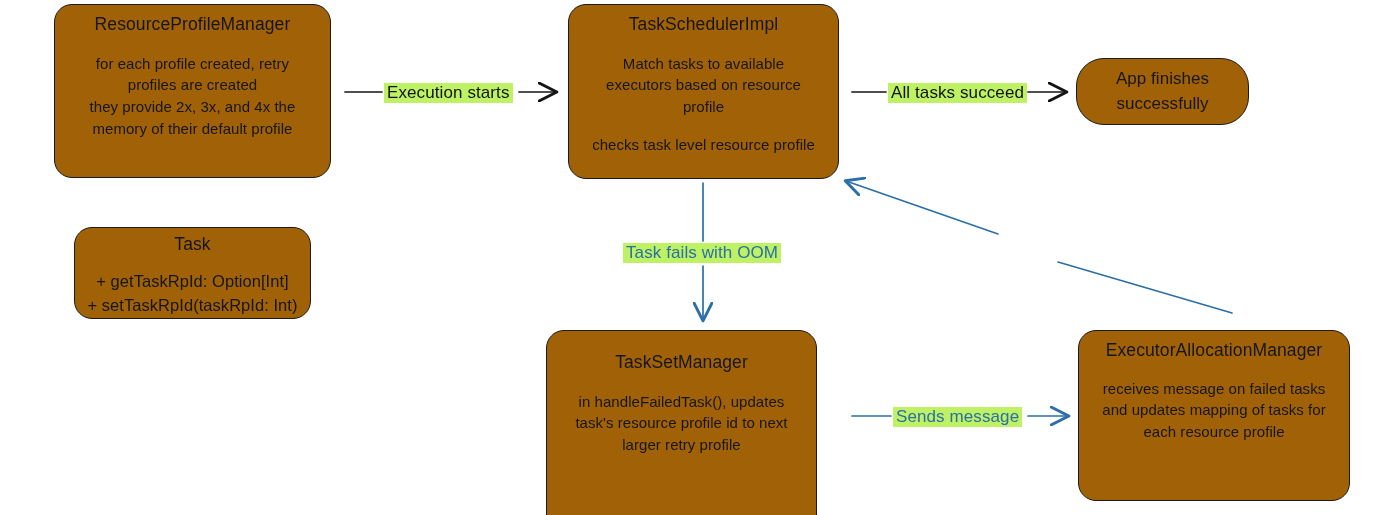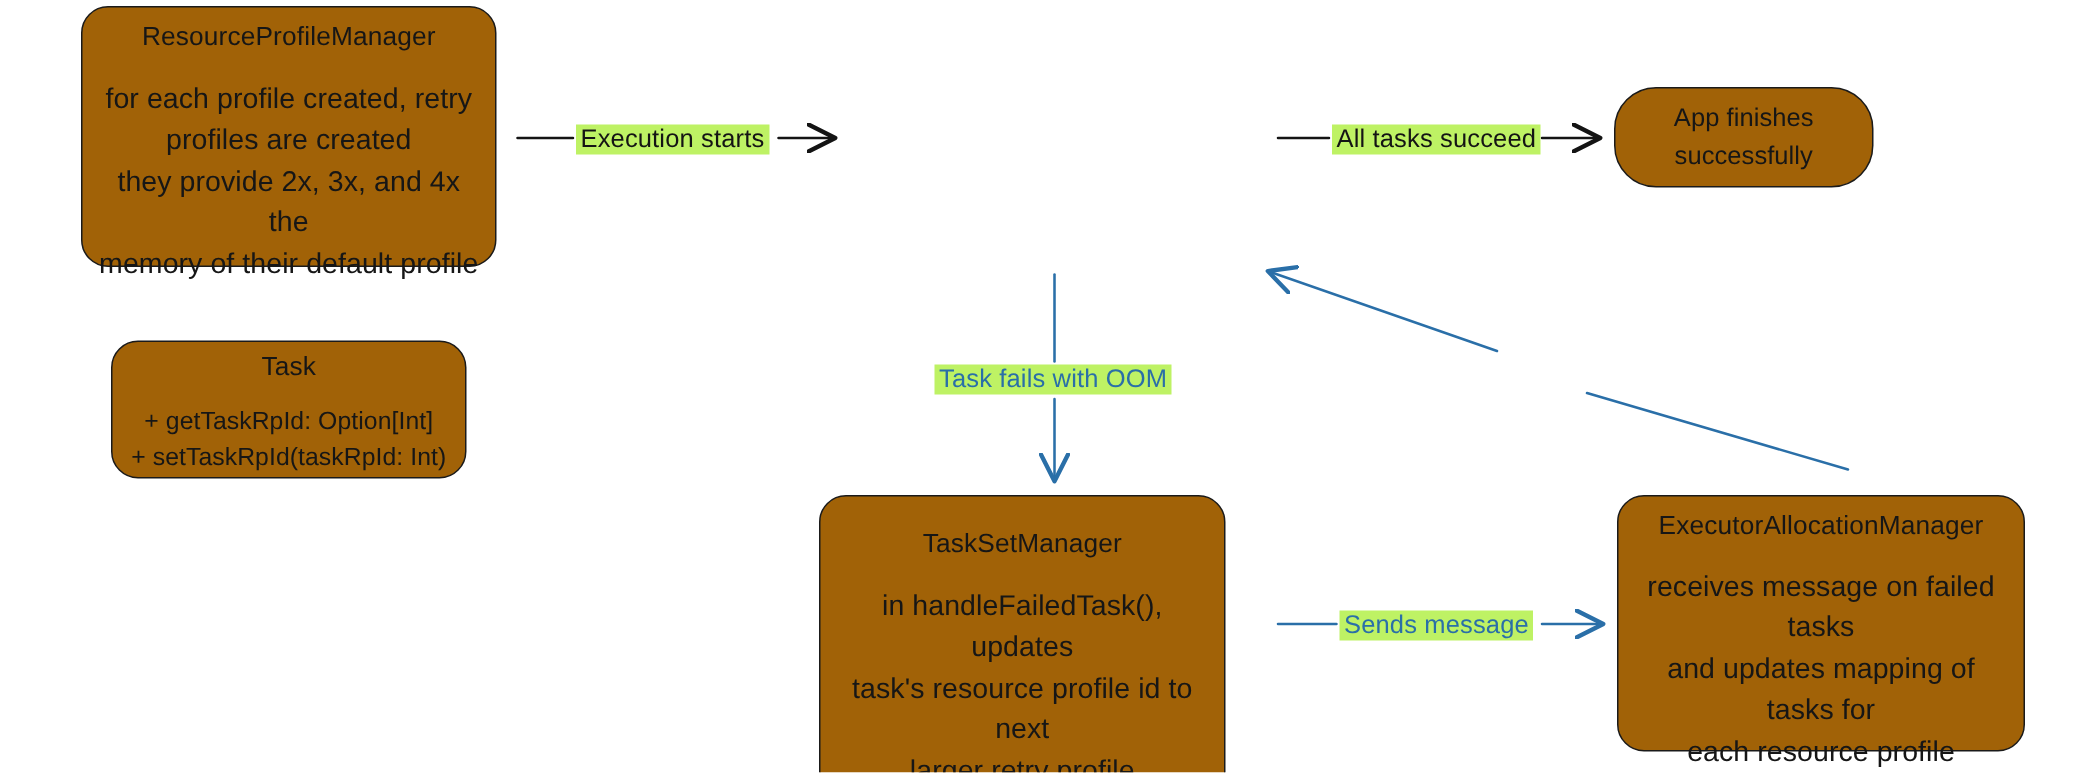--- a/index.html
+++ b/index.html
@@ -40,21 +40,21 @@
     color: #161616;
     padding: 8px 10px;
   }
   .node-title {
     font-size: 17.5px;
     line-height: 1.35;
     letter-spacing: 0.1px;
     white-space: pre-line;
   }
   .node-body {
-    font-size: 19px;
+    font-size: 15px;
     line-height: 1.45;
     letter-spacing: 0.05px;
     white-space: pre-line;
   }
   .node-body + .node-body {
     margin-top: 16px;
   }
 
   
   #node-resource-profile-manager {
@@ -166,20 +166,27 @@
 they provide 2x, 3x, and 4x the
 memory of their default profile</div>
   </div>
 
   <div class="node" id="node-task">
     <div class="node-title">Task</div>
     <div class="node-body">+ getTaskRpId: Option[Int]
 + setTaskRpId(taskRpId: Int)</div>
   </div>
 
+  <div class="node" id="node-task-scheduler-impl">
+    <div class="node-title">TaskSchedulerImpl</div>
+    <div class="node-body">Match tasks to available
+executors based on resource
+profile</div>
+    <div class="node-body">checks task level resource profile</div>
+  </div>
 
   <div class="node" id="node-app-finishes">
     <div class="node-body">App finishes
 successfully</div>
   </div>
 
   <div class="node" id="node-task-set-manager">
     <div class="node-title">TaskSetManager</div>
     <div class="node-body">in handleFailedTask(), updates
 task's resource profile id to next

